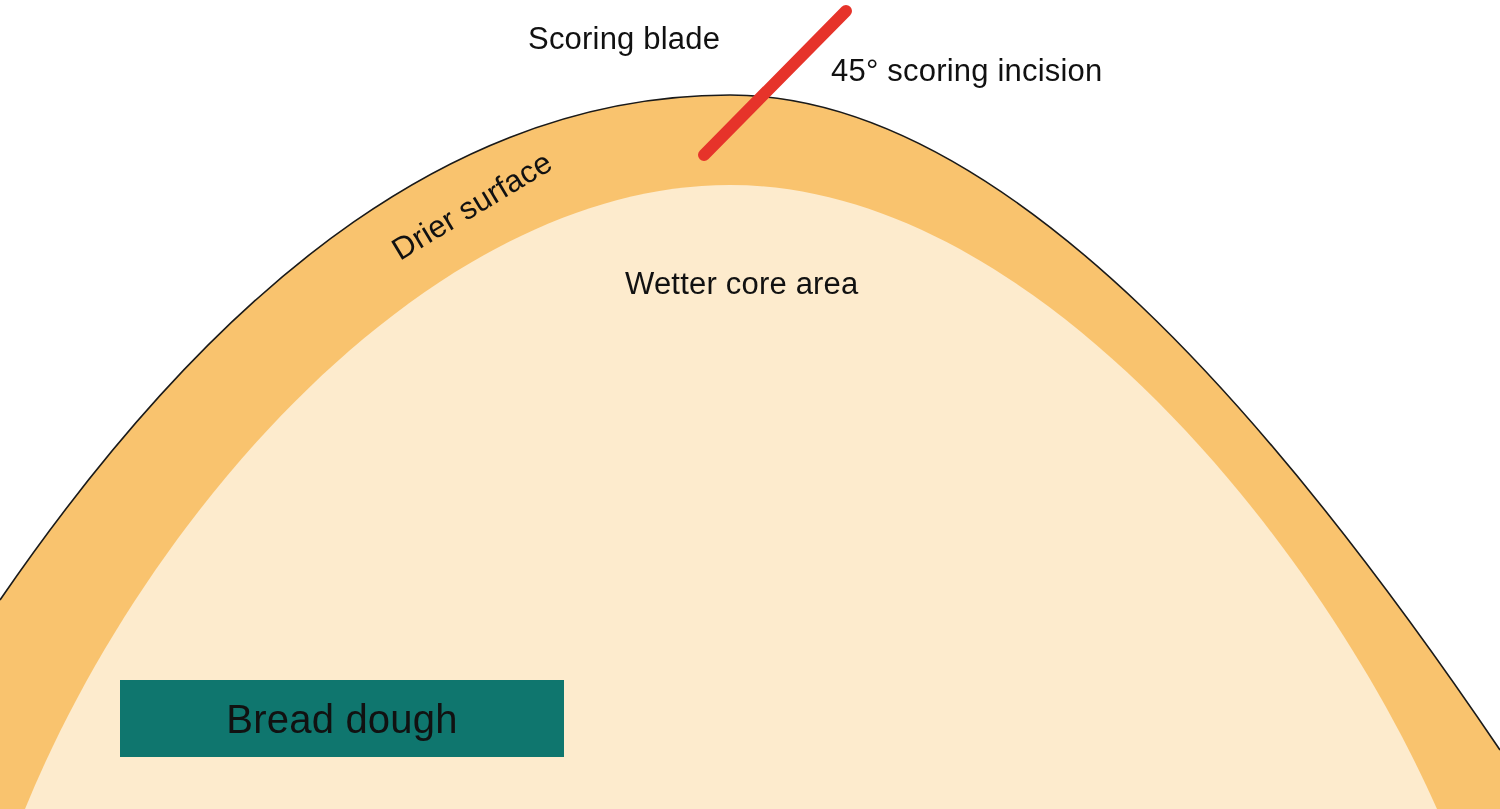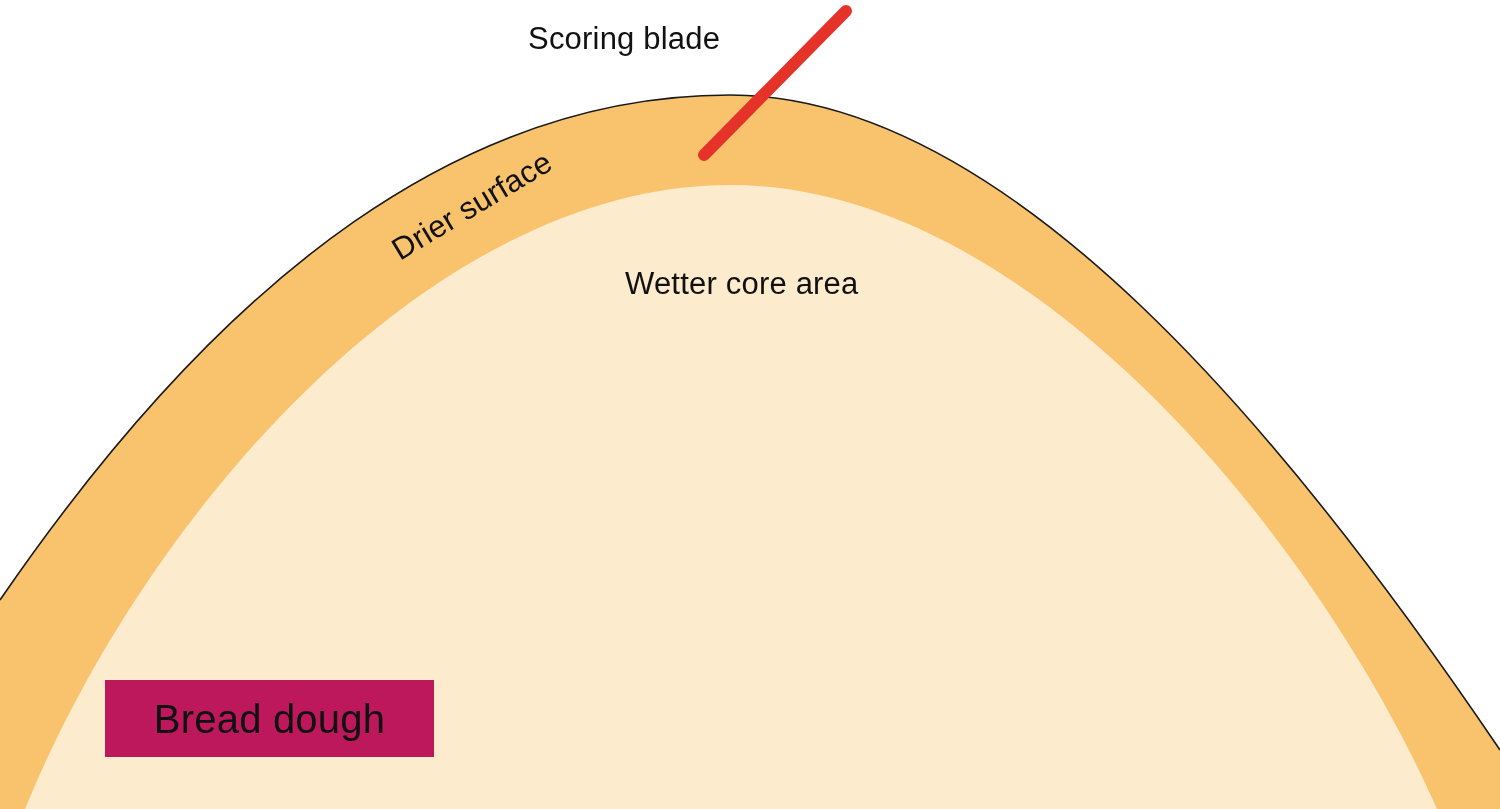--- a/index.html
+++ b/index.html
@@ -32,25 +32,25 @@
   .label-incision      { left: 831px; top: 53px; }
   .label-wetter-core   { left: 625px; top: 266px; text-align: center; }
   .label-drier-surface {
     left: 382px;
     top: 188px;
     transform: rotate(-31deg);
     transform-origin: center center;
   }
   .bread-dough-box {
     position: absolute;
-    left: 105px;
+    left: 120px;
     top: 680px;
-    width: 329px;
+    width: 444px;
     height: 77px;
-    background: #be185d;
+    background: #0f766e;
     display: flex;
     align-items: center;
     justify-content: center;
   }
   .bread-dough-box .label {
     position: static;
     font-size: 40px;
   }
 </style>
 </head>
@@ -64,20 +64,21 @@
 
     <path d="M 25,809 C 145,515 430,185 730,185 C 1035,185 1320,545 1437,809 Z" stroke="none" fill="#FDEBCD"></path>
 
     <path d="M 0,600 C 230,265 470,95 730,95 C 1010,95 1290,440 1500,750" fill="none" stroke-width="1.6" stroke="#1A1A1A"></path>
 
     <line x1="846" y1="11" x2="704" y2="155" stroke-width="12" stroke-linecap="round" stroke="#E6332A"></line>
   </svg>
 
   <div class="label label-scoring-blade">Scoring blade</div>
 
+  <div class="label label-incision">45° scoring incision</div>
 
   <div class="label label-drier-surface">Drier surface</div>
 
   <div class="label label-wetter-core">Wetter core area</div>
 
   <div class="bread-dough-box">
     <div class="label">Bread dough</div>
   </div>
 
 </div>

